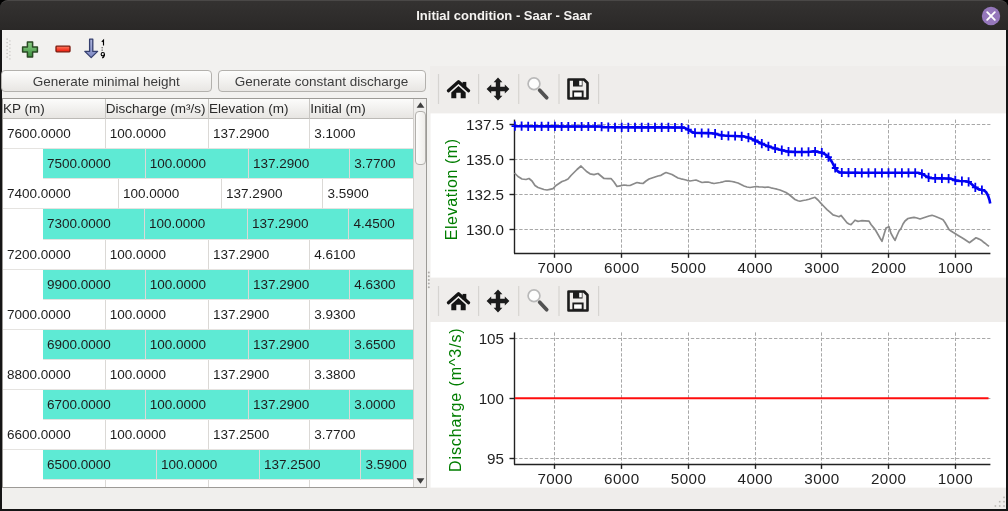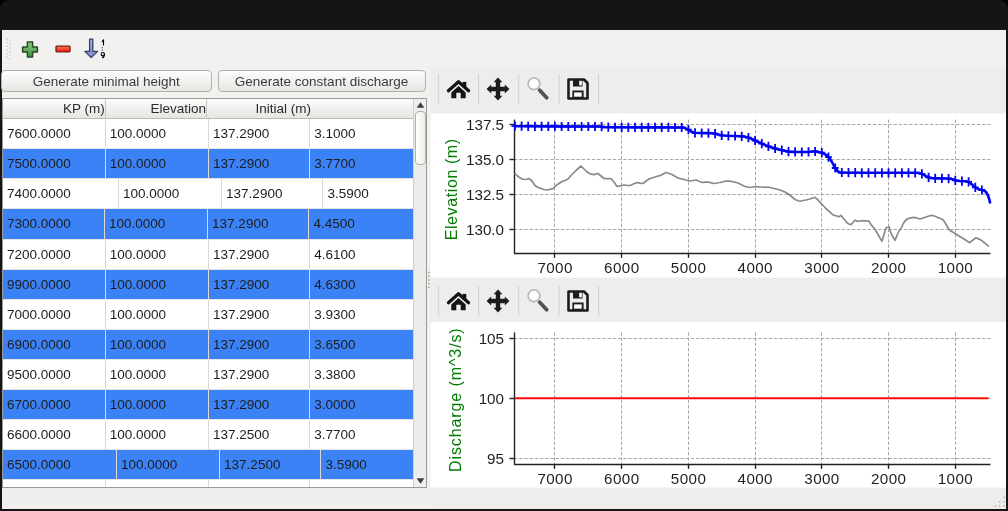--- a/index.html
+++ b/index.html
@@ -16,41 +16,48 @@
   background:#f2f1ef; }
 .btn { position:absolute; top:39.9px; height:22.6px; background:linear-gradient(#fdfdfc,#e8e6e3);
   border:1px solid #b3b1ad; border-radius:4px; font-size:13.5px; color:#3c3c3c;
   text-align:center; line-height:21px; }
 #btn1 { left:-1.5px; width:211.5px; }
 #btn2 { left:215.5px; width:208px; }
 #tablewrap { position:absolute; left:0px; top:67.5px; width:424.5px; height:390px;
   background:#ffffff; border:1px solid #9c9a96; overflow:hidden; }
 #thead { position:absolute; left:0; top:0; width:410px; height:20.6px;
   background:linear-gradient(#fcfcfb,#e7e5e2); border-bottom:1px solid #bcbab6; display:flex; }
-.hcell { height:36px; line-height:20px; text-align:right; font-size:13.5px;
-  color:#2b2b2b; border-right:1px solid #c8c6c2; flex:none;padding-left:36px; }
+.hcell { height:36px; line-height:20px; text-align:left; font-size:13.5px;
+  color:#2b2b2b; border-right:1px solid #c8c6c2; flex:none; }
 .hcell:last-child { border-right:none; }
 #tbody { position:absolute; left:0; top:20.8px; width:410px; }
 .row { display:flex; height:30.07px; background:#ffffff; }
-.row.alt { background:#3b82f6; }
+.row.alt { background:#5eead4;margin-left:40px; }
 .cell { height:30.07px; line-height:29px; padding-left:4px; font-size:13.5px;
   color:#1d1d1d; border-right:1px solid #dbd9d6; border-bottom:1px solid #e5e3e0; flex:none; }
 .cell:last-child { border-right:none; }
 #vscroll { position:absolute; left:410px; top:0px; width:12.5px; height:388px;
   background:#edebe9; border-left:1px solid #d2d0cd; }
 .step { position:absolute; left:0; width:13px; height:13px; background:#f0efed;
   color:#3a3a3a; font-size:10px; text-align:center; line-height:13px; }
 #thumb { position:absolute; left:0.5px; top:12.5px; width:11px; height:54px;
   background:linear-gradient(90deg,#fdfdfc,#efedea); border:1px solid #b2b0ac; border-radius:4px; }
 #statusbar { position:absolute; left:0; top:457.5px; width:1004px; height:21.5px;
   background:#f0efed; }
 </style>
 </head>
 <body>
 <div id="win">
+  <div id="titlebar">
+      <div id="title">Initial condition - Saar - Saar</div>
+      <svg width="22" height="22" viewBox="0 0 22 22" style="position:absolute;right:6px;top:4px">
+        <circle cx="11" cy="11" r="9.2" fill="#9577bb"></circle>
+        <path d="M7.2,7.2 L14.8,14.8 M14.8,7.2 L7.2,14.8" stroke="#ffffff" stroke-width="1.9" stroke-linecap="round"></path>
+      </svg>
+    </div>
   <div id="chrome">
     <svg width="14" height="62" viewBox="0 0 14 62" style="position:absolute;left:0;top:0">
         <rect x="4.5" y="8.5" width="1.2" height="1.2" fill="#b9b7b4"></rect>
         <rect x="7.3" y="10.3" width="1.2" height="1.2" fill="#c6c4c1"></rect>
         <rect x="4.5" y="12.1" width="1.2" height="1.2" fill="#b9b7b4"></rect>
         <rect x="7.3" y="13.9" width="1.2" height="1.2" fill="#c6c4c1"></rect>
         <rect x="4.5" y="15.7" width="1.2" height="1.2" fill="#b9b7b4"></rect>
         <rect x="7.3" y="17.5" width="1.2" height="1.2" fill="#c6c4c1"></rect>
         <rect x="4.5" y="19.3" width="1.2" height="1.2" fill="#b9b7b4"></rect>
         <rect x="7.3" y="21.1" width="1.2" height="1.2" fill="#c6c4c1"></rect>
@@ -81,20 +88,21 @@
         <circle cx="89.8" cy="21.2" r="1.65" fill="none" stroke="#000" stroke-width="1.1"></circle>
         <path d="M91.45,21.0 C91.45,23.3 90.9,24.4 89.2,25.1" fill="none" stroke="#000" stroke-width="1.1"></path>
         <rect x="88.6" y="14.2" width="1.1" height="1.1" fill="#333"></rect>
         <rect x="88.6" y="16.6" width="1.1" height="1.1" fill="#333"></rect>
       </svg>
     <div class="btn" id="btn2">Generate constant discharge</div>
     <div class="btn" id="btn1">Generate minimal height</div>
     <div id="tablewrap">
       <div id="thead">
           <div class="hcell" style="width:102.8px">KP (m)</div>
+          <div class="hcell" style="width:103.1px">Discharge (m³/s)</div>
           <div class="hcell" style="width:101.3px">Elevation (m)</div>
           <div class="hcell" style="width:103.8px">Initial (m)</div>
         </div>
       <div id="tbody">
 <div class="row">
             <div class="cell" style="width:102.8px">7600.0000</div>
             <div class="cell" style="width:103.1px">100.0000</div>
             <div class="cell" style="width:101.3px">137.2900</div>
             <div class="cell" style="width:103.8px">3.1000</div>
           </div>
@@ -134,21 +142,21 @@
             <div class="cell" style="width:101.3px">137.2900</div>
             <div class="cell" style="width:103.8px">3.9300</div>
           </div>
 <div class="row alt">
             <div class="cell" style="width:102.8px">6900.0000</div>
             <div class="cell" style="width:103.1px">100.0000</div>
             <div class="cell" style="width:101.3px">137.2900</div>
             <div class="cell" style="width:103.8px">3.6500</div>
           </div>
 <div class="row">
-            <div class="cell" style="width:102.8px">9500.0000</div>
+            <div class="cell" style="width:102.8px">8800.0000</div>
             <div class="cell" style="width:103.1px">100.0000</div>
             <div class="cell" style="width:101.3px">137.2900</div>
             <div class="cell" style="width:103.8px">3.3800</div>
           </div>
 <div class="row alt">
             <div class="cell" style="width:102.8px">6700.0000</div>
             <div class="cell" style="width:103.1px">100.0000</div>
             <div class="cell" style="width:101.3px">137.2900</div>
             <div class="cell" style="width:103.8px">3.0000</div>
           </div>

